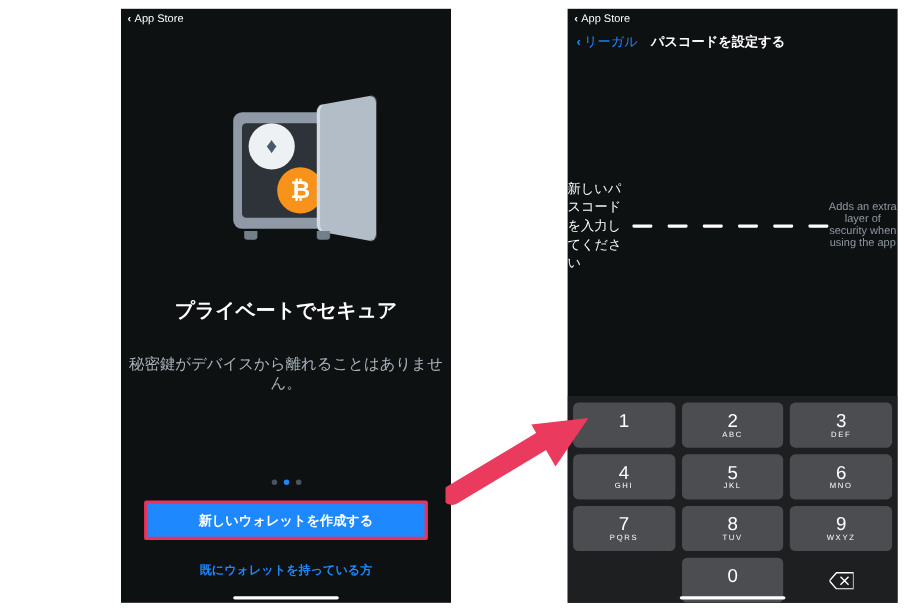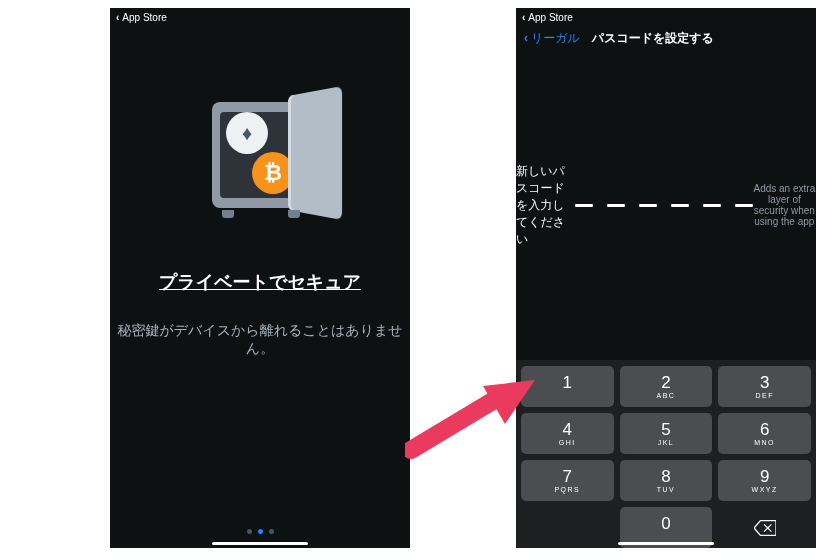--- a/index.html
+++ b/index.html
@@ -105,21 +105,20 @@
   }
   .foot.l { left: 26px; }
   .foot.r { left: 92px; }
 
   .left-heading {
     margin-top: 38px;
     font-size: 18px;
     font-weight: 700;
     color: #fff;
     text-align: center;
-    text-decoration: underline;
   }
   .left-sub {
     margin-top: 28px;
     font-size: 14px;
     color: #a9b2bb;
     text-align: center;
   }
   .dots {
     margin-top: auto;
     display: flex; gap: 6px;
@@ -233,21 +232,27 @@
 
     <div class="left-heading">プライベートでセキュア</div>
     <div class="left-sub">秘密鍵がデバイスから離れることはありません。</div>
 
     <div class="dots">
       <div class="dot"></div>
       <div class="dot active"></div>
       <div class="dot"></div>
     </div>
 
-
+    <div class="primary-btn">
+      <span>新しいウォレットを作成する</span>
+    </div>
+
+    <div class="secondary-link">
+      <span>既にウォレットを持っている方</span>
+    </div>
   </div>
   <div class="home-indicator"></div>
 </div>
 
 <div class="phone" id="phone-right">
   <div class="status-row">
     <span class="back-chevron">‹</span>
     <span>App Store</span>
   </div>
   <div class="nav-row">

